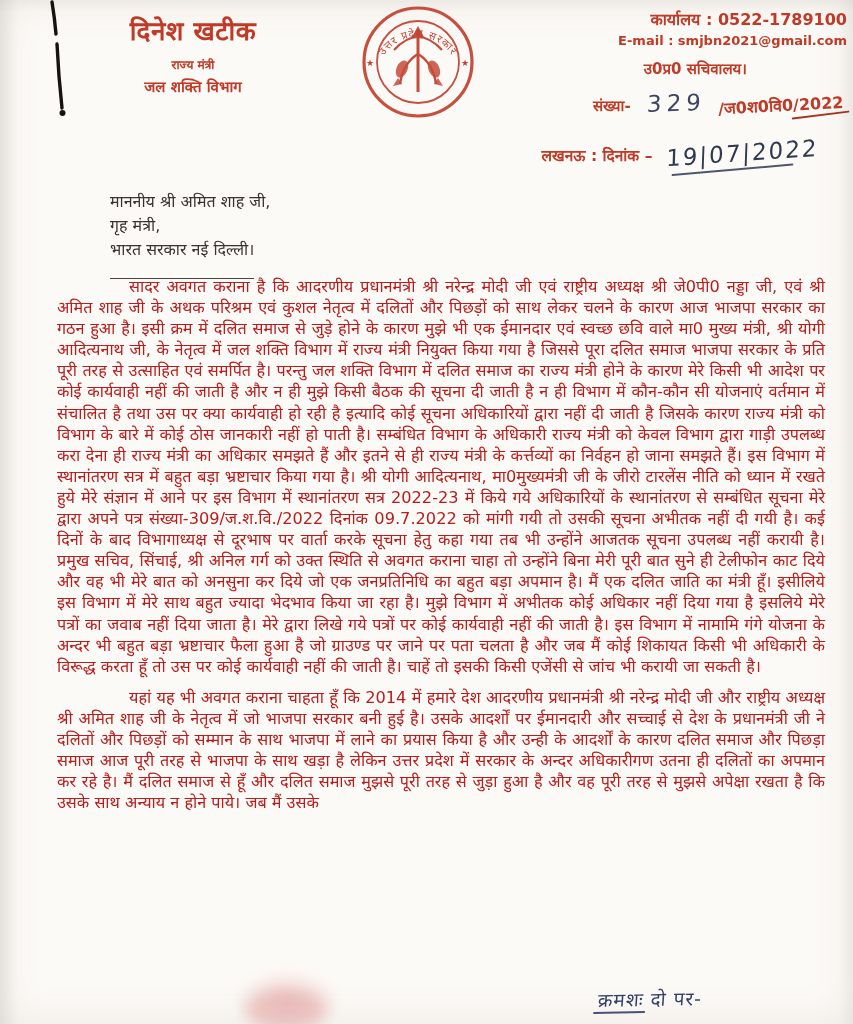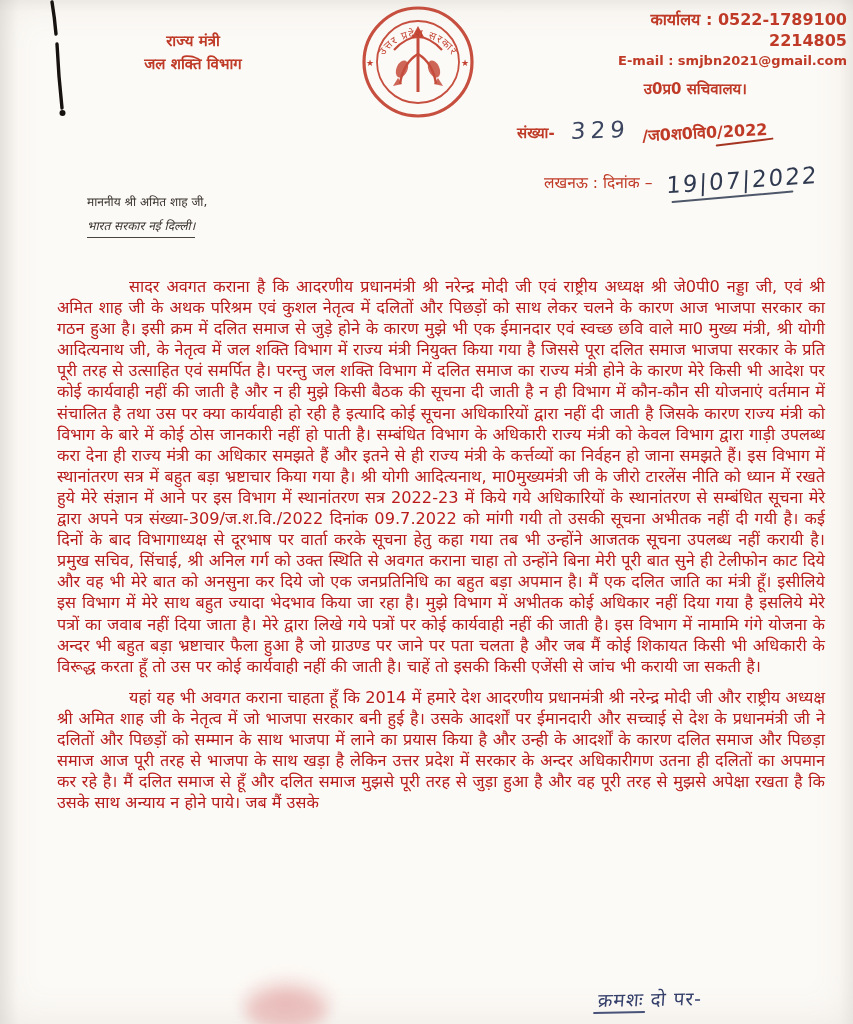--- a/index.html
+++ b/index.html
@@ -31,77 +31,77 @@
     position:absolute;left:246px;top:990px;width:80px;height:40px;
     background:rgba(228,172,170,0.55);filter:blur(7px);border-radius:50%;
   }
 
   
   .hdr-left{
     position:absolute;left:88px;top:12px;width:210px;text-align:center;
     color:#bf3a27;
   }
   .minister-name{font-size:26px;font-weight:bold;letter-spacing:.5px;}
-  .minister-title{font-size:15px;font-weight:bold;margin-top:18px;}
+  .minister-title{font-size:12px;font-weight:bold;margin-top:8px;}
   .minister-dept{font-size:15px;font-weight:bold;margin-top:3px;}
 
   .emblem{position:absolute;left:358px;top:2px;width:120px;height:120px;}
 
   .hdr-right{
     position:absolute;right:6px;top:8px;width:330px;text-align:right;
     color:#bf3a27;
   }
   .phone1{font-size:16px;font-weight:bold;}
   .phone2{font-size:16px;font-weight:bold;margin-top:1px;}
   .email{font-size:13px;margin-top:3px;font-weight:700;}
   .addr1{font-size:15px;font-weight:bold;margin-top:2px;}
   .addr2{font-size:15px;font-weight:bold;margin-top:10px;padding-right:100px;}
 
   .ref-row{
-    margin-top:19px;display:flex;justify-content:flex-start;align-items:baseline;
+    margin-top:12px;display:flex;justify-content:flex-end;align-items:baseline;
   }
   .ref-label{font-size:15px;font-weight:bold;}
   .ref-number{
     font-size:23px;color:#3c4660;letter-spacing:5px;
     margin:0 12px 0 16px;transform:rotate(-2deg) skewX(-5deg);
     font-weight:500;
   }
   .ref-suffix{
     position:relative;
     font-size:16px;font-weight:bold;transform:rotate(-3deg);
     padding-right:4px;
   }
   .ref-suffix::after{
     content:"";position:absolute;right:-2px;bottom:-2px;width:58px;height:2px;
     background:#a53522;transform:rotate(-4deg);border-radius:2px;
   }
   .date-row{
     margin-top:24px;display:flex;justify-content:flex-end;align-items:baseline;
     padding-right:28px;
   }
-  .date-label{font-size:15.5px;font-weight:normal;}
+  .date-label{font-size:15.5px;font-weight:bold;}
   .date-value{
     position:relative;
     font-size:23px;color:#2f3950;margin-left:14px;letter-spacing:2px;
     transform:rotate(-4deg) skewX(-6deg);font-weight:500;
   }
   .date-value::after{
     content:"";position:absolute;left:6px;bottom:-4px;width:122px;height:2px;
     background:#2f3950;transform:rotate(-1deg);border-radius:2px;opacity:.85;
   }
 
   
   .pen-mark{position:absolute;left:40px;top:0;width:40px;height:130px;}
 
   
   .recipient{
-    position:absolute;left:87px;top:190px;color:#3a3430;
-    font-size:12px;line-height:24px;
+    position:absolute;left:110px;top:190px;color:#3a3430;
+    font-size:16px;line-height:24px;
   }
-  .recipient .line3 span{border-bottom:1.4px solid #4a443e;padding-bottom:4px;font-style:italic;}
+  .recipient .line3 span{border-bottom:1.4px solid #4a443e;padding-bottom:19px;}
 
   
   .letter-body{
     position:absolute;left:57px;top:276px;width:768px;
     color:#b91c1c;font-size:16.2px;line-height:21.1px;
     text-align:justify;
   }
   .para{margin:0;text-indent:72px;}
   .para + .para{margin-top:10px;}
 
@@ -124,20 +124,21 @@
   <div class="edge-shade"></div>
   <div class="finger-shadow"></div>
   <div class="finger-shadow2"></div>
 
   <svg class="pen-mark" viewBox="0 0 40 130">
     <path d="M12 2 C 14 14, 15 22, 16 34 M17 44 C 18 66, 20 90, 22 108" stroke="#15120f" stroke-width="3.4" fill="none" stroke-linecap="round"></path>
     <circle cx="22.5" cy="113" r="3" fill="#15120f"></circle>
   </svg>
 
   <div class="hdr-left">
+    <div class="minister-name">दिनेश खटीक</div>
     <div class="minister-title">राज्य मंत्री</div>
     <div class="minister-dept">जल शक्ति विभाग</div>
   </div>
 
   <svg class="emblem" viewBox="0 0 120 120">
     <defs>
       <path id="arcTop" d="M 21,66 A 40 40 0 0 1 99,66" fill="none"></path>
     </defs>
     <g stroke="#c24130" fill="none" opacity="0.92">
       <circle cx="60" cy="60" r="54" stroke-width="3.2"></circle>
@@ -156,38 +157,38 @@
       <path d="M60 52 C 70 58, 76 68, 78 82" stroke-width="2.4"></path>
       <ellipse cx="44" cy="67" rx="5.5" ry="9" transform="rotate(24 44 67)" fill="#c03a28" stroke="none" opacity="0.85"></ellipse>
       <ellipse cx="76" cy="67" rx="5.5" ry="9" transform="rotate(-24 76 67)" fill="#c03a28" stroke="none" opacity="0.85"></ellipse>
       <path d="M40 76 L35 84 L44 82 Z" fill="#c03a28" stroke="none" opacity="0.85"></path>
       <path d="M80 76 L85 84 L76 82 Z" fill="#c03a28" stroke="none" opacity="0.85"></path>
     </g>
   </svg>
 
   <div class="hdr-right">
     <div class="phone1">कार्यालय : 0522-1789100</div>
-    <div class="phone2">2214805</div>
     <div class="email">E-mail : smjbn2021@gmail.com</div>
     <div class="addr2">उ0प्र0 सचिवालय।</div>
 
     <div class="ref-row">
       <span class="ref-label">संख्या-</span>
       <span class="ref-number">329</span>
       <span class="ref-suffix">/ज0श0वि0/2022</span>
     </div>
 
     <div class="date-row">
       <span class="date-label">लखनऊ : दिनांक –</span>
       <span class="date-value">19|07|2022</span>
     </div>
   </div>
 
   <div class="recipient">
     <div class="line1">माननीय श्री अमित शाह जी,</div>
+    <div class="line2">गृह मंत्री,</div>
     <div class="line3"><span>भारत सरकार नई दिल्ली।</span></div>
   </div>
 
   <div class="letter-body">
     <p class="para">सादर अवगत कराना है कि आदरणीय प्रधानमंत्री श्री नरेन्द्र मोदी जी एवं राष्ट्रीय अध्यक्ष श्री जे0पी0 नड्डा जी, एवं श्री अमित शाह जी के अथक परिश्रम एवं कुशल नेतृत्व में दलितों और पिछड़ों को साथ लेकर चलने के कारण आज भाजपा सरकार का गठन हुआ है। इसी क्रम में दलित समाज से जुड़े होने के कारण मुझे भी एक ईमानदार एवं स्वच्छ छवि वाले मा0 मुख्य मंत्री, श्री योगी आदित्यनाथ जी, के नेतृत्व में जल शक्ति विभाग में राज्य मंत्री नियुक्त किया गया है जिससे पूरा दलित समाज भाजपा सरकार के प्रति पूरी तरह से उत्साहित एवं समर्पित है। परन्तु जल शक्ति विभाग में दलित समाज का राज्य मंत्री होने के कारण मेरे किसी भी आदेश पर कोई कार्यवाही नहीं की जाती है और न ही मुझे किसी बैठक की सूचना दी जाती है न ही विभाग में कौन-कौन सी योजनाएं वर्तमान में संचालित है तथा उस पर क्या कार्यवाही हो रही है इत्यादि कोई सूचना अधिकारियों द्वारा नहीं दी जाती है जिसके कारण राज्य मंत्री को विभाग के बारे में कोई ठोस जानकारी नहीं हो पाती है। सम्बंधित विभाग के अधिकारी राज्य मंत्री को केवल विभाग द्वारा गाड़ी उपलब्ध करा देना ही राज्य मंत्री का अधिकार समझते हैं और इतने से ही राज्य मंत्री के कर्त्तव्यों का निर्वहन हो जाना समझते हैं।  इस विभाग में स्थानांतरण सत्र में बहुत बड़ा भ्रष्टाचार किया गया है। श्री योगी आदित्यनाथ, मा0मुख्यमंत्री जी के जीरो टारलेंस नीति को ध्यान में रखते हुये मेरे संज्ञान में आने पर इस विभाग में स्थानांतरण सत्र 2022-23 में किये गये अधिकारियों के स्थानांतरण से सम्बंधित सूचना मेरे द्वारा अपने पत्र संख्या-309/ज.श.वि./2022 दिनांक 09.7.2022 को मांगी गयी तो उसकी सूचना अभीतक नहीं दी गयी है। कई दिनों के बाद विभागाध्यक्ष से दूरभाष पर वार्ता करके सूचना हेतु कहा गया तब भी उन्होंने आजतक सूचना उपलब्ध नहीं करायी है। प्रमुख सचिव, सिंचाई, श्री अनिल गर्ग को उक्त स्थिति से अवगत कराना चाहा तो उन्होंने बिना मेरी पूरी बात सुने ही टेलीफोन काट दिये और वह भी मेरे बात को अनसुना कर दिये जो एक जनप्रतिनिधि का बहुत बड़ा अपमान है। मैं एक दलित जाति का मंत्री हूँ। इसीलिये इस विभाग में मेरे साथ बहुत ज्यादा भेदभाव किया जा रहा है। मुझे विभाग में अभीतक कोई अधिकार नहीं दिया गया है इसलिये मेरे पत्रों का जवाब नहीं दिया जाता है। मेरे द्वारा लिखे गये पत्रों पर कोई कार्यवाही नहीं की जाती है। इस विभाग में नामामि गंगे योजना के अन्दर भी बहुत बड़ा भ्रष्टाचार फैला हुआ है जो ग्राउण्ड पर जाने पर पता चलता है और जब मैं कोई शिकायत किसी भी अधिकारी के विरूद्ध करता हूँ तो उस पर कोई कार्यवाही नहीं की जाती है। चाहें तो इसकी किसी एजेंसी से जांच भी करायी जा सकती है।</p>
     <p class="para">यहां यह भी अवगत कराना चाहता हूँ कि 2014 में हमारे देश आदरणीय प्रधानमंत्री श्री नरेन्द्र मोदी जी और राष्ट्रीय अध्यक्ष श्री अमित शाह जी के नेतृत्व में जो भाजपा सरकार बनी हुई है। उसके आदर्शों पर ईमानदारी और सच्चाई से देश के प्रधानमंत्री जी ने दलितों और पिछड़ों को सम्मान के साथ भाजपा में लाने का प्रयास किया है और उन्ही के आदर्शों के कारण दलित समाज और पिछड़ा समाज आज पूरी तरह से भाजपा के साथ खड़ा है लेकिन उत्तर प्रदेश में सरकार के अन्दर अधिकारीगण उतना ही दलितों का अपमान कर रहे है। मैं दलित समाज से हूँ और दलित समाज मुझसे पूरी तरह से जुड़ा हुआ है और वह पूरी तरह से मुझसे अपेक्षा रखता है कि उसके साथ अन्याय न होने पाये। जब मैं उसके</p>
   </div>
 
   <div class="cont-note">क्रमशः दो पर-</div>
 

